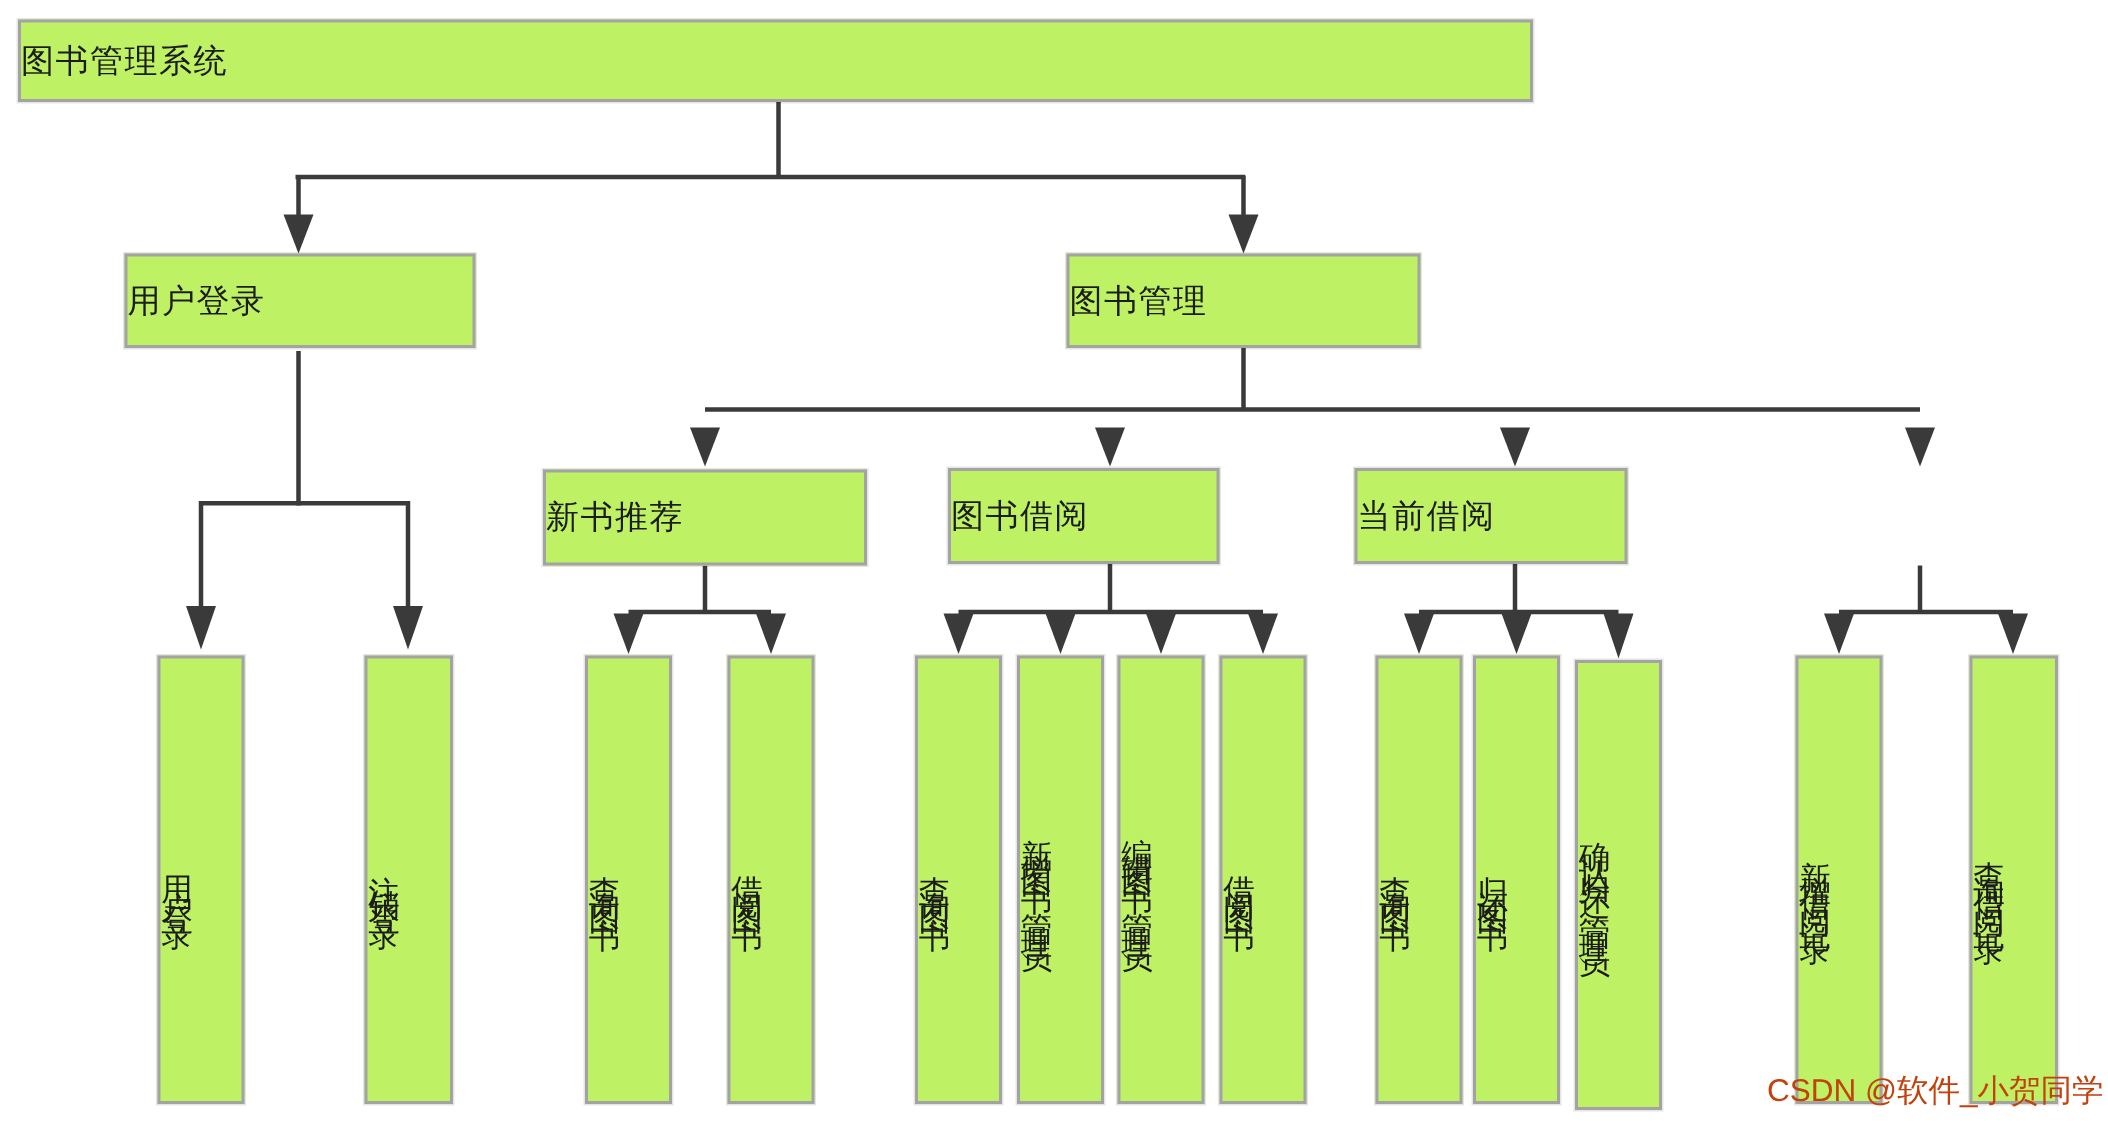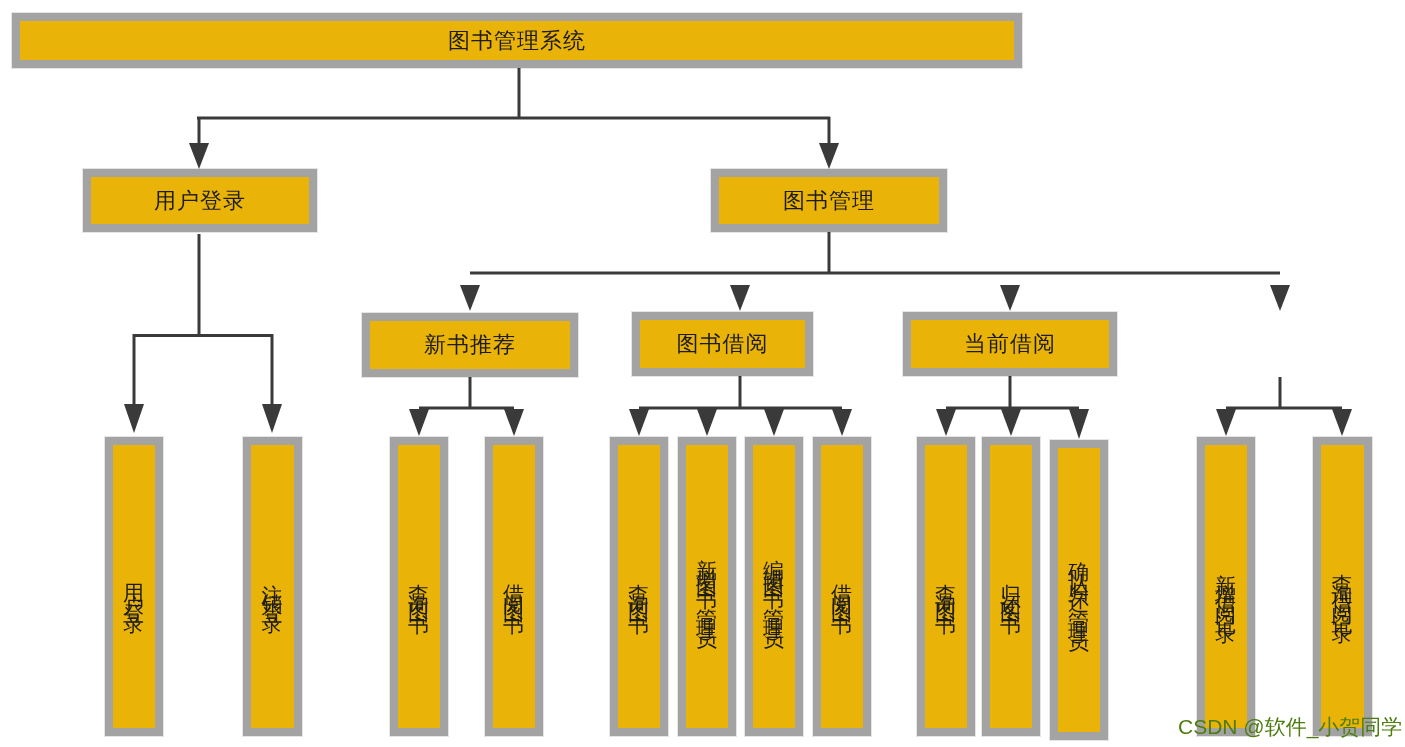--- a/index.html
+++ b/index.html
@@ -17,45 +17,44 @@
   }
   #connectors {
     position: absolute;
     left: 0; top: 0;
     width: 1405px; height: 747px;
     pointer-events: none;
   }
   .box {
     position: absolute;
     box-sizing: border-box;
-    border: 8px solid #a3a3a3;
-    background: #eab308;
+    border: 2px solid #a3a3a3;
+    background: #bef264;
     display: flex;
     align-items: center;
-    justify-content: center;
     color: #1c1c1c;
     box-shadow: 0 0 0 1px rgba(0,0,0,0.10);
   }
   .hlabel {
     font-size: 22px;
     letter-spacing: 1px;
     white-space: nowrap;
   }
   .vbox .vlabel {
     writing-mode: vertical-rl;
     font-size: 21px;
     line-height: 1;
     letter-spacing: 10px;
   }
   #watermark {
     position: absolute;
     left: 1178px;
     top: 713px;
     font-size: 21px;
-    color: #4d7c0f;
+    color: #c2410c;
     white-space: nowrap;
     z-index: 6;
   }
 </style>
 </head>
 <body>
 
 <div id="canvas">
 
   <svg id="connectors" viewBox="0 0 1405 747" xmlns="http://www.w3.org/2000/svg">
@@ -120,21 +119,21 @@
   <div class="box" style="left:362px;top:313px;width:216px;height:64px">
     <span class="hlabel">新书推荐</span>
   </div>
 
   <div class="box" style="left:711px;top:169px;width:236px;height:63px">
     <span class="hlabel">图书管理</span>
   </div>
   <div class="box" style="left:632px;top:312px;width:181px;height:64px">
     <span class="hlabel">图书借阅</span>
   </div>
-  <div class="box" style="left:903px;top:312px;width:214px;height:64px">
+  <div class="box" style="left:903px;top:312px;width:182px;height:64px">
     <span class="hlabel">当前借阅</span>
   </div>
 
   <div class="box vbox" style="left:105px;top:437px;width:58px;height:299px">
     <span class="vlabel">用户登录</span>
   </div>
   <div class="box vbox" style="left:243px;top:437px;width:59px;height:299px">
     <span class="vlabel">注销登录</span>
   </div>
 

